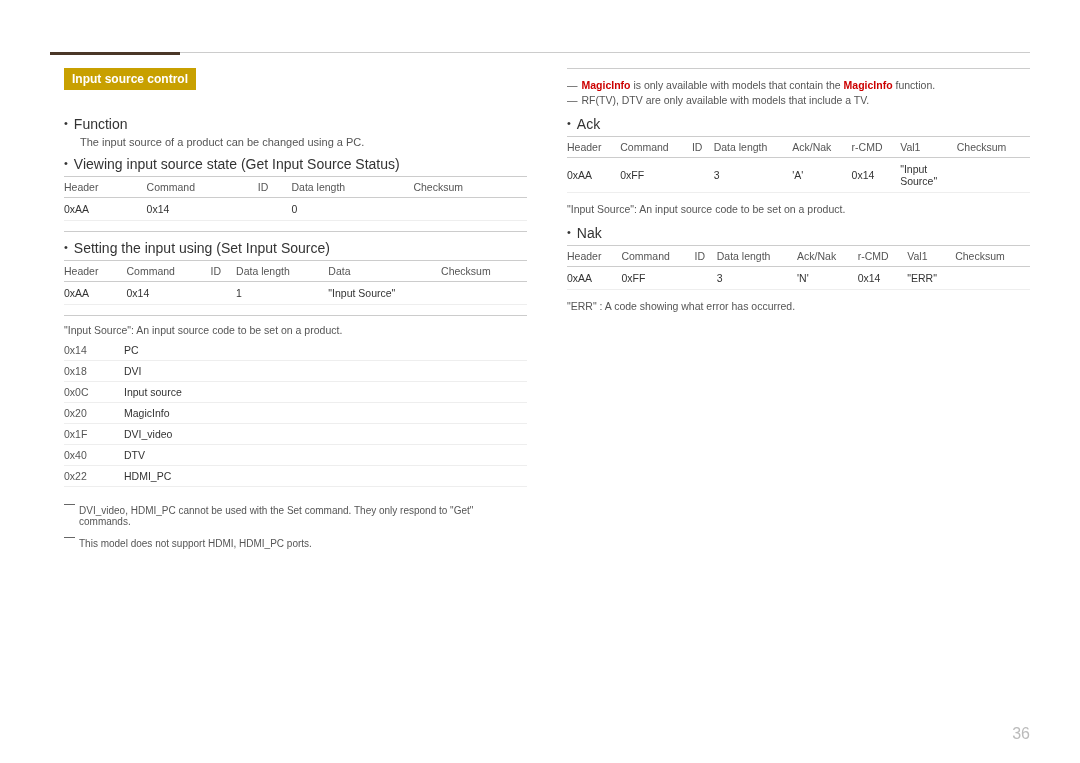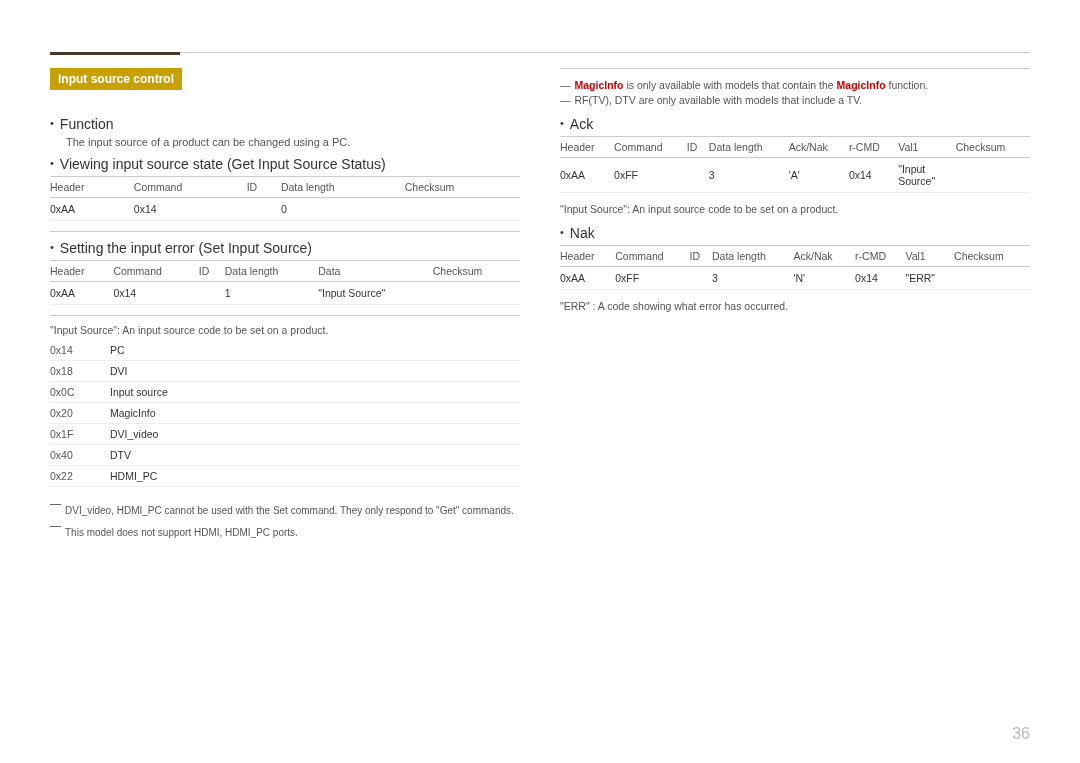--- a/index.html
+++ b/index.html
@@ -9,21 +9,21 @@
       font-size: 11px;
       color: #333;
       width: 1080px;
       height: 763px;
       overflow: hidden;
       position: relative;
     }
     .page {
       width: 1080px;
       height: 763px;
-      padding: 40px 50px 30px 50px;
+      padding: 40px 50px 30px 64px;
       position: relative;
     }
     .top-rule {
       position: absolute;
       top: 52px;
       left: 50px;
       right: 50px;
       height: 1px;
       background: #ccc;
     }
@@ -210,21 +210,21 @@
               <td></td>
             </tr>
           </tbody>
         </table>
       </div>
 
       <hr class="divider">
 
       <div class="bullet-item" style="margin-bottom: 4px;">
         <span class="bullet-dot">•</span>
-        <span class="bullet-text">Setting the input error (Set Input Source)</span>
+        <span class="bullet-text">Setting the input using (Set Input Source)</span>
       </div>
 
       <div class="table-section">
         <table>
           <thead>
             <tr>
               <th>Header</th>
               <th>Command</th>
               <th>ID</th>
               <th>Data length</th>

